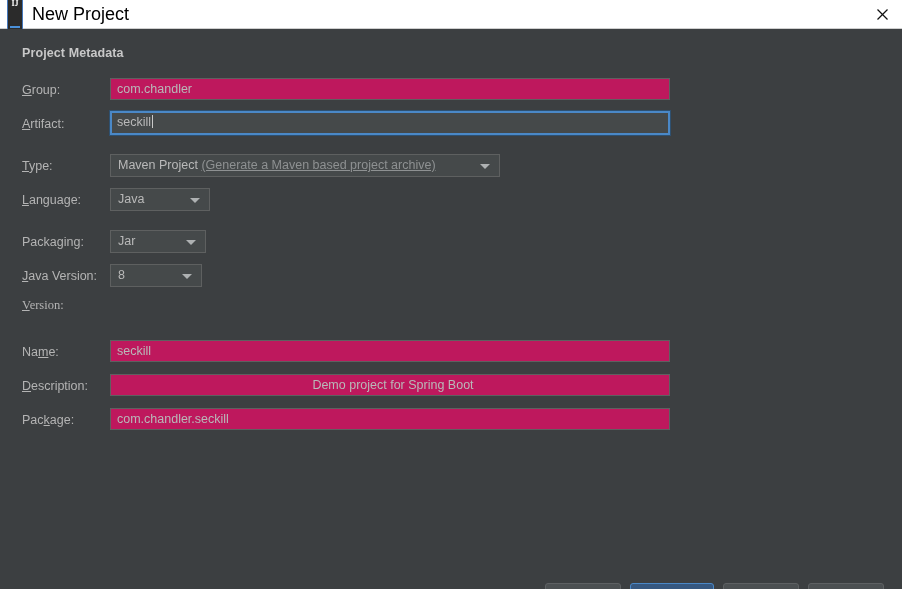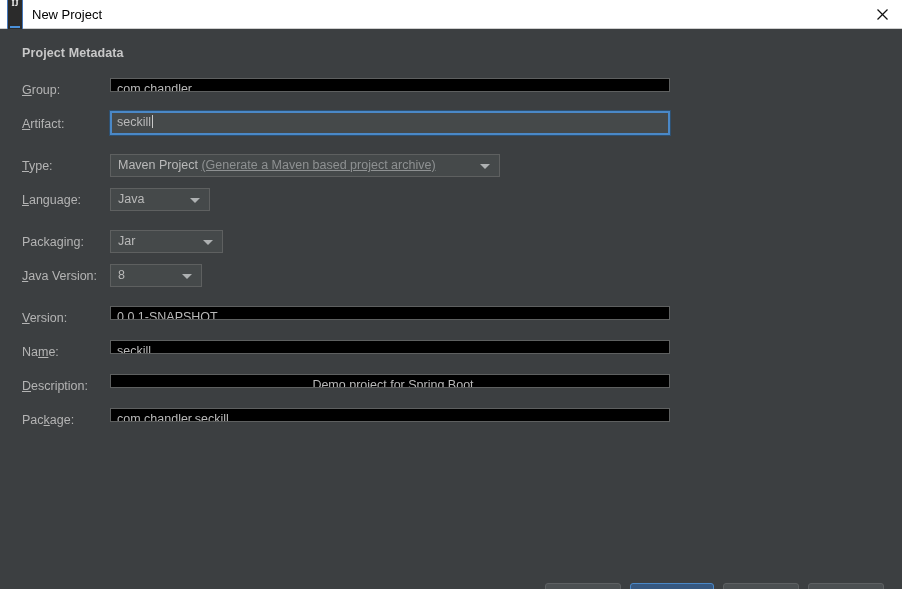--- a/index.html
+++ b/index.html
@@ -50,21 +50,21 @@
     line-height: 9px;
   }
   .title-icon .ij-bar {
     position: absolute;
     left: 2px; right: 2px; bottom: 2px;
     height: 2px;
     background: #4a90d9;
   }
   .title-text {
     margin-left: 9px;
-    font-size: 13px;
+    font-size: 18px;
     color: #000000;
     font-family: "Liberation Sans", sans-serif;
   }
   .titlebar-close {
     position: absolute;
     right: 0; top: 0;
     width: 40px; height: 28px;
     display: flex;
     align-items: center;
     justify-content: center;
@@ -94,22 +94,22 @@
     font-size: 12.5px;
     color: #b4b4b4;
     white-space: nowrap;
     line-height: 16px;
   }
   .mn { text-decoration: underline; }
 
   .txtfield {
     position: absolute;
     left: 110px;
-    height: 14px;
-    background: #000000;
+    height: 22px;
+    background: #be185d;
     border: 1px solid #5e6060;
     box-sizing: border-box;
     color: #b9b9b9;
     font-size: 12.5px;
     line-height: 20px;
     padding-left: 6px;
     white-space: nowrap;
     overflow: hidden;
   }
   .txtfield.wide { width: 560px; }
@@ -224,37 +224,36 @@
     <span class="mn">L</span><span>anguage:</span>
   </div>
   <div class="combo" style="top:159px;width:100px;">
     <span>Java</span>
     <span class="arrow"></span>
   </div>
 
   <div class="lbl" style="top:205px;">
     <span>Packa</span><span class="mn">g</span><span>ing:</span>
   </div>
-  <div class="combo" style="top:201px;width:113px;">
+  <div class="combo" style="top:201px;width:96px;">
     <span>Jar</span>
     <span class="arrow"></span>
   </div>
 
   <div class="lbl" style="top:239px;">
     <span class="mn">J</span><span>ava Version:</span>
   </div>
   <div class="combo" style="top:235px;width:92px;">
     <span>8</span>
     <span class="arrow"></span>
   </div>
 
-  <div class="lbl" style="top:281px;">
+  <div class="lbl" style="top:268px;font-family:Liberation Serif, serif;">
     <span class="mn">V</span><span>ersion:</span>
   </div>
-  <div class="txtfield wide" style="top:277px;">0.0.1-SNAPSHOT</div>
 
   <div class="lbl" style="top:315px;">
     <span>Na</span><span class="mn">m</span><span>e:</span>
   </div>
   <div class="txtfield wide" style="top:311px;">seckill</div>
 
   <div class="lbl" style="top:349px;">
     <span class="mn">D</span><span>escription:</span>
   </div>
   <div class="txtfield wide" style="top:345px;text-align:center;">Demo project for Spring Boot</div>

